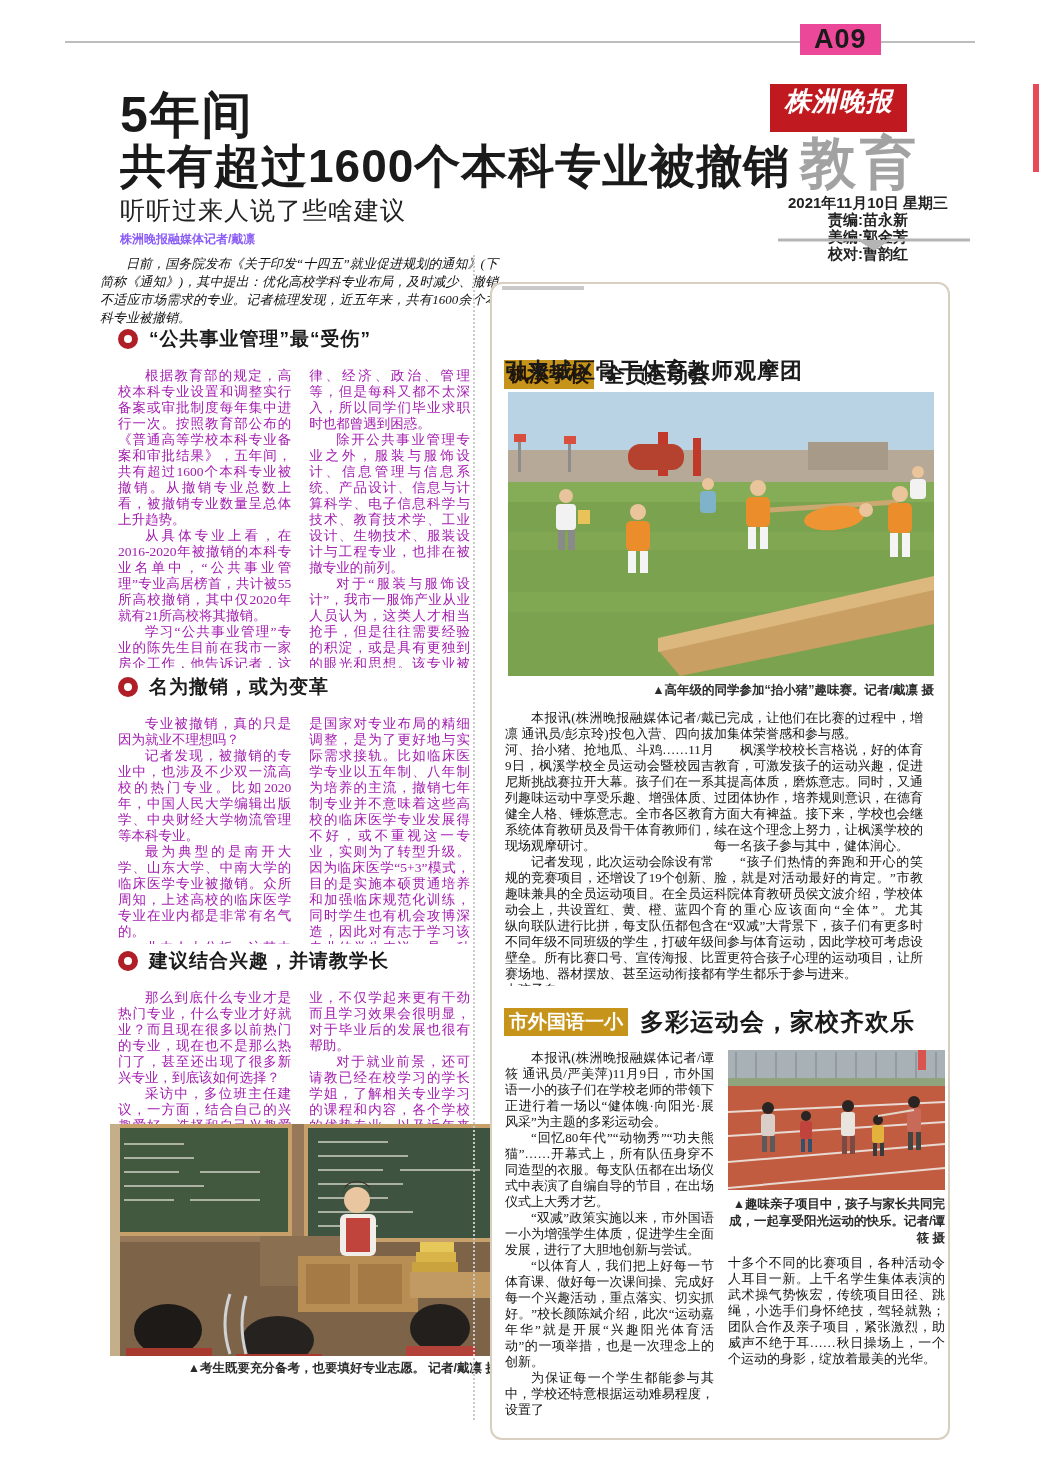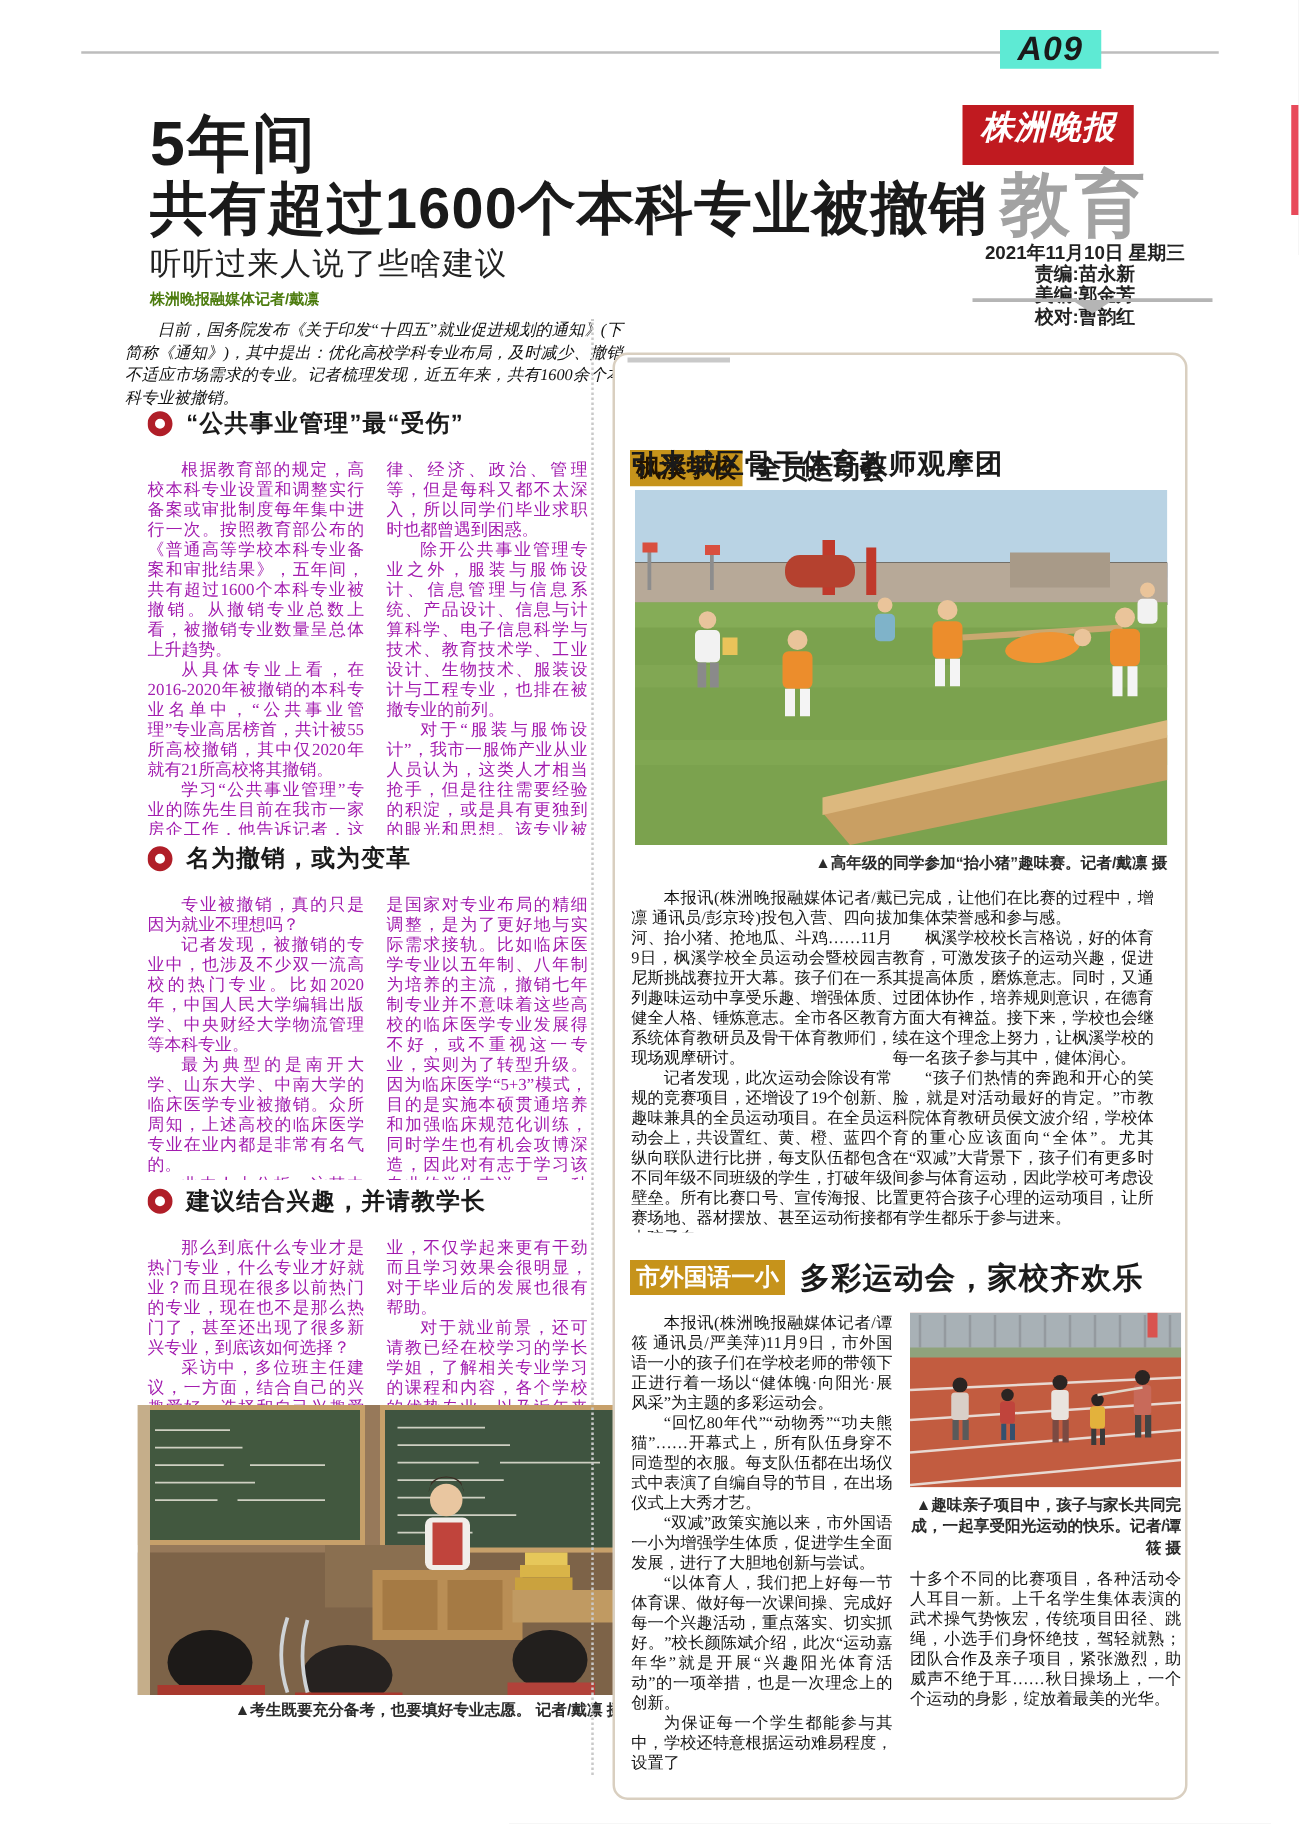--- a/index.html
+++ b/index.html
@@ -2,33 +2,33 @@
 <html><head>
 <meta charset="utf-8">
 <style>
   html,body{margin:0;padding:0;background:#e9e9e9;}
   .page{position:relative;width:1039px;height:1459px;background:#ffffff;overflow:hidden;
         font-family:"Liberation Sans","DejaVu Sans",sans-serif;color:#1a1a1a;}
   .abs{position:absolute;}
 
   
   .top-rule{left:65px;top:41px;width:910px;height:2px;background:#bdbdbd;}
-  .page-num{left:800px;top:24px;font-size:27px;font-weight:bold;background:#5eead4;padding:0 14px;letter-spacing:1px;font-style:italic;}
+  .page-num{left:800px;top:24px;font-size:27px;font-weight:bold;background:#ec4899;padding:0 14px;letter-spacing:1px;}
   .brand-box{left:770px;top:84px;width:137px;height:48px;background:#c01a20;color:#fff;
              display:flex;justify-content:center;font-size:26px;font-weight:bold;
              font-style:italic;letter-spacing:1px;font-family:"Liberation Serif","DejaVu Serif",serif;}
   .section-name{left:800px;top:126px;font-size:56px;font-weight:bold;color:#a2a2a2;letter-spacing:4px;}
   .date-block{left:762px;top:166px;width:212px;text-align:center;font-size:15px;font-weight:bold;line-height:17px;color:#222;margin-top:28px;}
   .red-edge{left:1033px;top:84px;width:6px;height:88px;background:#e84a5a;}
 
   
   .h1a{left:120px;top:82px;font-size:50px;font-weight:bold;letter-spacing:2px;}
   .h1b{left:120px;top:136px;font-size:46px;font-weight:bold;letter-spacing:1px;white-space:nowrap;}
   .h-sub{left:120px;top:194px;font-size:25px;color:#222;letter-spacing:1px;}
-  .h-byline{left:120px;top:231px;font-size:12px;font-weight:bold;color:#4d7c0f;}
+  .h-byline{left:120px;top:231px;font-size:12px;font-weight:bold;color:#8b5cf6;}
 
   .intro{left:100px;top:255px;width:398px;font-size:13px;line-height:18px;font-style:italic;
          text-align:justify;text-indent:2em;font-family:"Liberation Serif","DejaVu Serif",serif;color:#111;}
 
   
   .sec-head{display:flex;align-items:center;gap:11px;font-size:19px;font-weight:bold;letter-spacing:1px;}
   .donut{width:8px;height:8px;border:6px solid #b01e28;border-radius:50%;flex:0 0 auto;}
   .cols{display:flex;}
   .lc .cols{gap:18px;}
   .lc .c{width:181px;font-size:13.5px;line-height:16px;text-align:justify;

